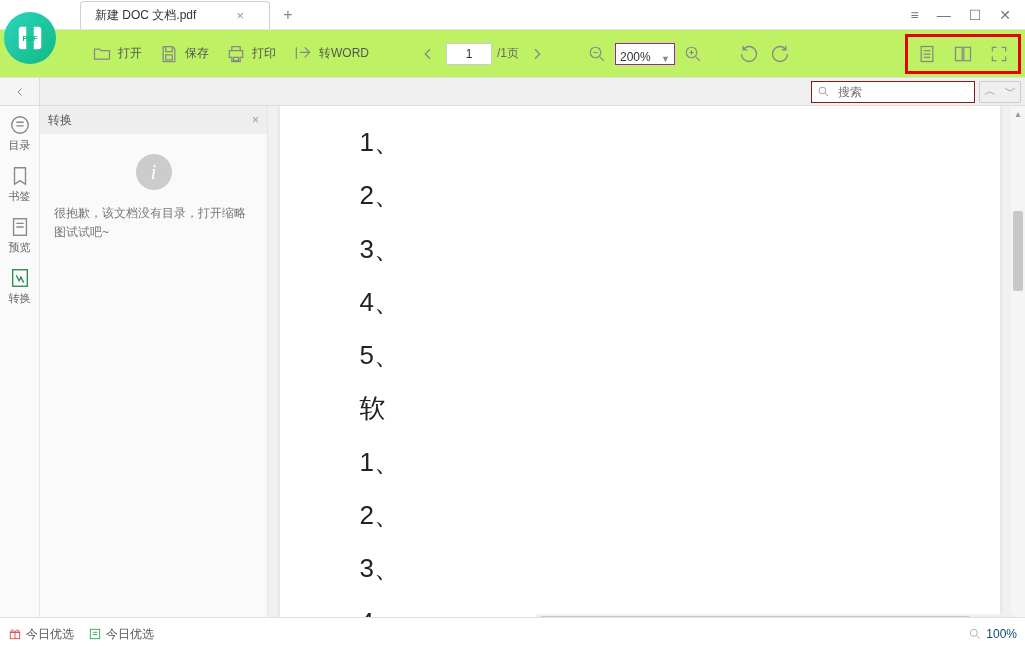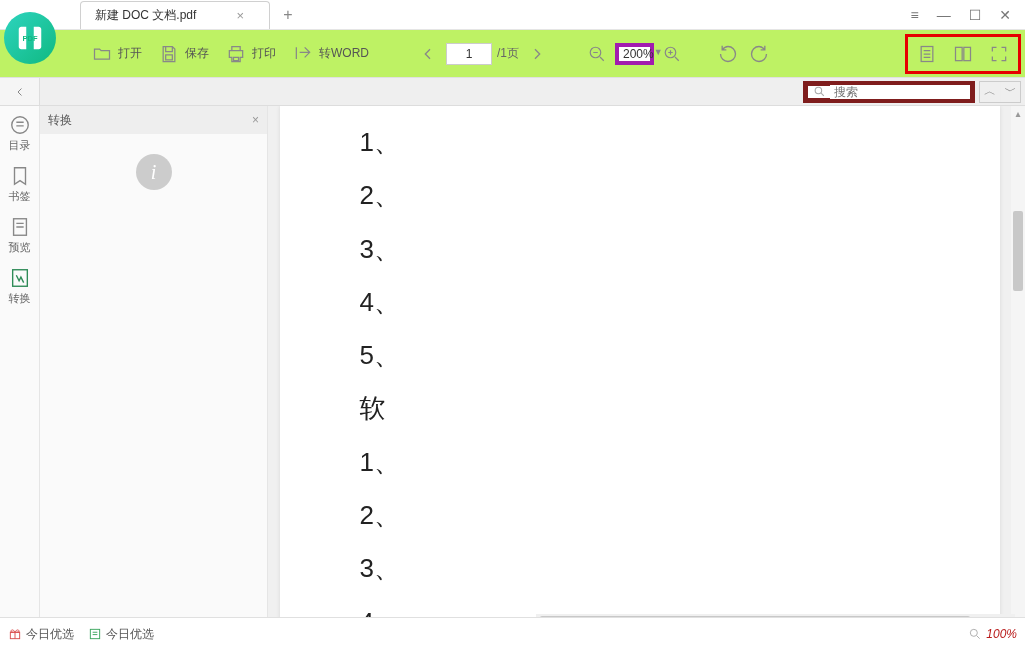--- a/index.html
+++ b/index.html
@@ -13,30 +13,30 @@
 .tab .closex { color:#999; margin-left: 8px; font-size: 13px; }
 .newtab { width: 24px; height: 24px; display:flex; align-items:center; justify-content:center; color:#888; font-size: 16px; margin-left: 6px; }
 .winctl { margin-left:auto; display:flex; align-items:center; gap: 18px; padding-right: 14px; color:#777; }
 .winctl span { font-size: 14px; }
 
 
 .toolbar { height: 48px; background:#bef264; border-bottom:1px solid #e0e0e0; display:flex; align-items:center; padding-left: 86px; gap: 5px; }
 .tb-group { display:flex; align-items:center; gap: 6px; color:#555; font-size:12px; padding: 0 6px; }
 .tb-group svg { width:20px; height:20px; stroke:#888; fill:none; stroke-width:1.5; }
 .pagebox { width: 46px; height:22px; border:1px solid #ccc; background:#fff; text-align:center; font-size:12px; color:#333; }
-.zoombox { width: 39px; height:22px; border:4px solid #a21caf; background:#fff; font-size:12px; padding:0 4px; display:flex; align-items:flex-start; justify-content:space-between; color:#333;}
+.zoombox { width: 60px; height:22px; border:1px solid #a21caf; background:#fff; font-size:12px; padding:0 4px; display:flex; align-items:flex-end; justify-content:space-between; color:#333;}
 .navbtn, .iconbtn { width:26px; height:26px; display:flex; align-items:center; justify-content:center; color:#888; }
 .spacer { flex:1; }
 .toolbar-right { display:flex; align-items:center; gap:10px; border:3px solid #e60000; height:40px; padding:0 6px; margin-right:4px; }
 .toolbar-right svg { width:20px; height:20px; stroke:#888; fill:none; stroke-width:1.5; }
 
 
 .searchrow { height: 28px; background:#efefef; border-bottom:1px solid #ddd; display:flex; align-items:center; }
 .searchrow .collapse { width:40px; height:100%; display:flex; align-items:center; justify-content:center; color:#888; border-right:1px solid #ddd; background:#f5f5f5;}
-.searchbox { margin-left:auto; display:flex; align-items:center; border:5px solid #7f1d1d; background:#fff; height:22px; margin-right:4px; }
+.searchbox { margin-left:auto; display:flex; align-items:center; border:1px solid #7f1d1d; background:#fff; height:22px; margin-right:4px; }
 .searchbox .mag { width:22px; display:flex; align-items:center; justify-content:center; color:#aaa; }
 .searchbox input { border:none; outline:none; width:140px; font-size:12px; color:#333; padding:0 4px; }
 .searchnav { display:flex; border:1px solid #ccc; height:22px; margin-right:4px;}
 .searchnav span { width:20px; display:flex; align-items:center; justify-content:center; color:#888; border-left:1px solid #eee;}
 .searchnav span:first-child { border-left:none; }
 
 
 .body { position:absolute; top:106px; left:0; right:0; bottom:22px; display:flex; }
 .vstrip { width:40px; background:#fafafa; border-right:1px solid #e5e5e5; display:flex; flex-direction:column; align-items:center; padding-top:8px; gap:12px; }
 .vstrip .vitem { display:flex; flex-direction:column; align-items:flex-end; gap:2px; color:#666; font-size:11px; }
@@ -57,21 +57,21 @@
 .doc-vscroll { width:14px; background:#f5f5f5; display:flex; flex-direction:column; align-items:center; }
 .doc-vscroll .up { font-size:10px; color:#999; padding:2px 0;}
 .doc-vscroll .vthumb { width:10px; background:#c8c8c8; border-radius:2px; height:80px; margin-top:90px; }
 
 
 .statusbar { position:absolute; left:0; right:0; bottom:0; height:22px; border-top:1px solid #e0e0e0; background:#fff; display:flex; align-items:center; font-size:12px; color:#555; padding:16px 8px; gap:14px; }
 .statusbar .sitem { display:flex; align-items:center; gap:4px; }
 .statusbar .sitem.red svg { stroke:#d94f4f; }
 .statusbar .sitem.green svg { stroke:#3ba55d; }
 .statusbar svg { width:14px; height:14px; fill:none; stroke-width:1.6; }
-.statusbar .right { margin-left:auto; display:flex; align-items:center; gap:4px; color:#b91c1c;font-style:italic; }
+.statusbar .right { margin-left:auto; display:flex; align-items:center; gap:4px; color:#0c4a6e; }
 
 </style>
 </head>
 <body>
 
 <div class="app-logo">
   <svg viewBox="0 0 24 24">
       <path d="M3 5c0-1 1-2 2-2h4v18H5c-1 0-2-1-2-2V5zm18 0v14c0 1-1 2-2 2h-4V3h4c1 0 2 1 2 2z" fill="#fff"></path>
       <text x="12" y="14" font-size="6" text-anchor="middle" fill="#10b981" font-weight="bold">PDF</text>
     </svg>
@@ -240,20 +240,21 @@
     </div>
   </div>
 
   <div class="sidepanel">
     <div class="sidehead">
       <span>转换</span>
       <span class="x">×</span>
     </div>
     <div class="sidebody">
       <div class="info-icon">i</div>
+      <p>很抱歉，该文档没有目录，打开缩略图试试吧~</p>
     </div>
   </div>
 
   <div class="docarea">
     <div class="docscroll">
       <div class="page">
         <div class="pagecontent" id="pagecontent">
             <div>1、</div>
             <div>2、</div>
             <div>3、</div>

